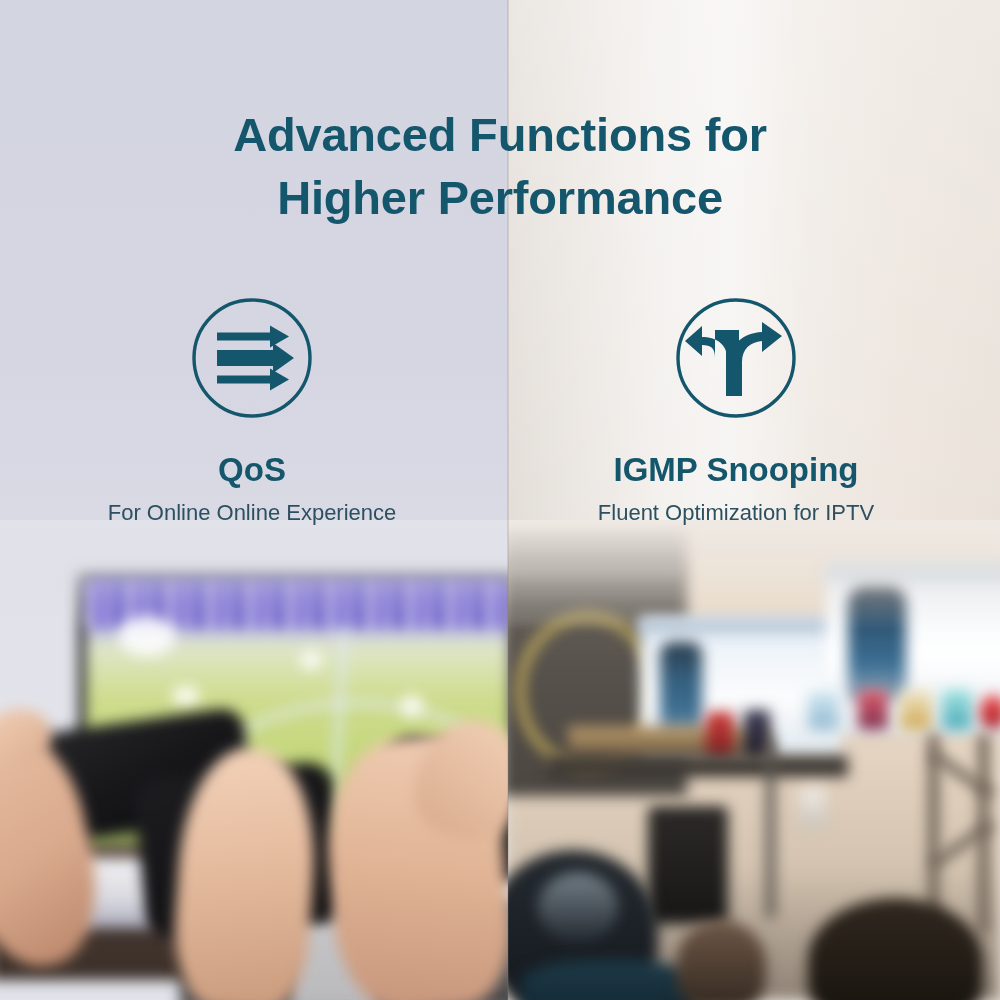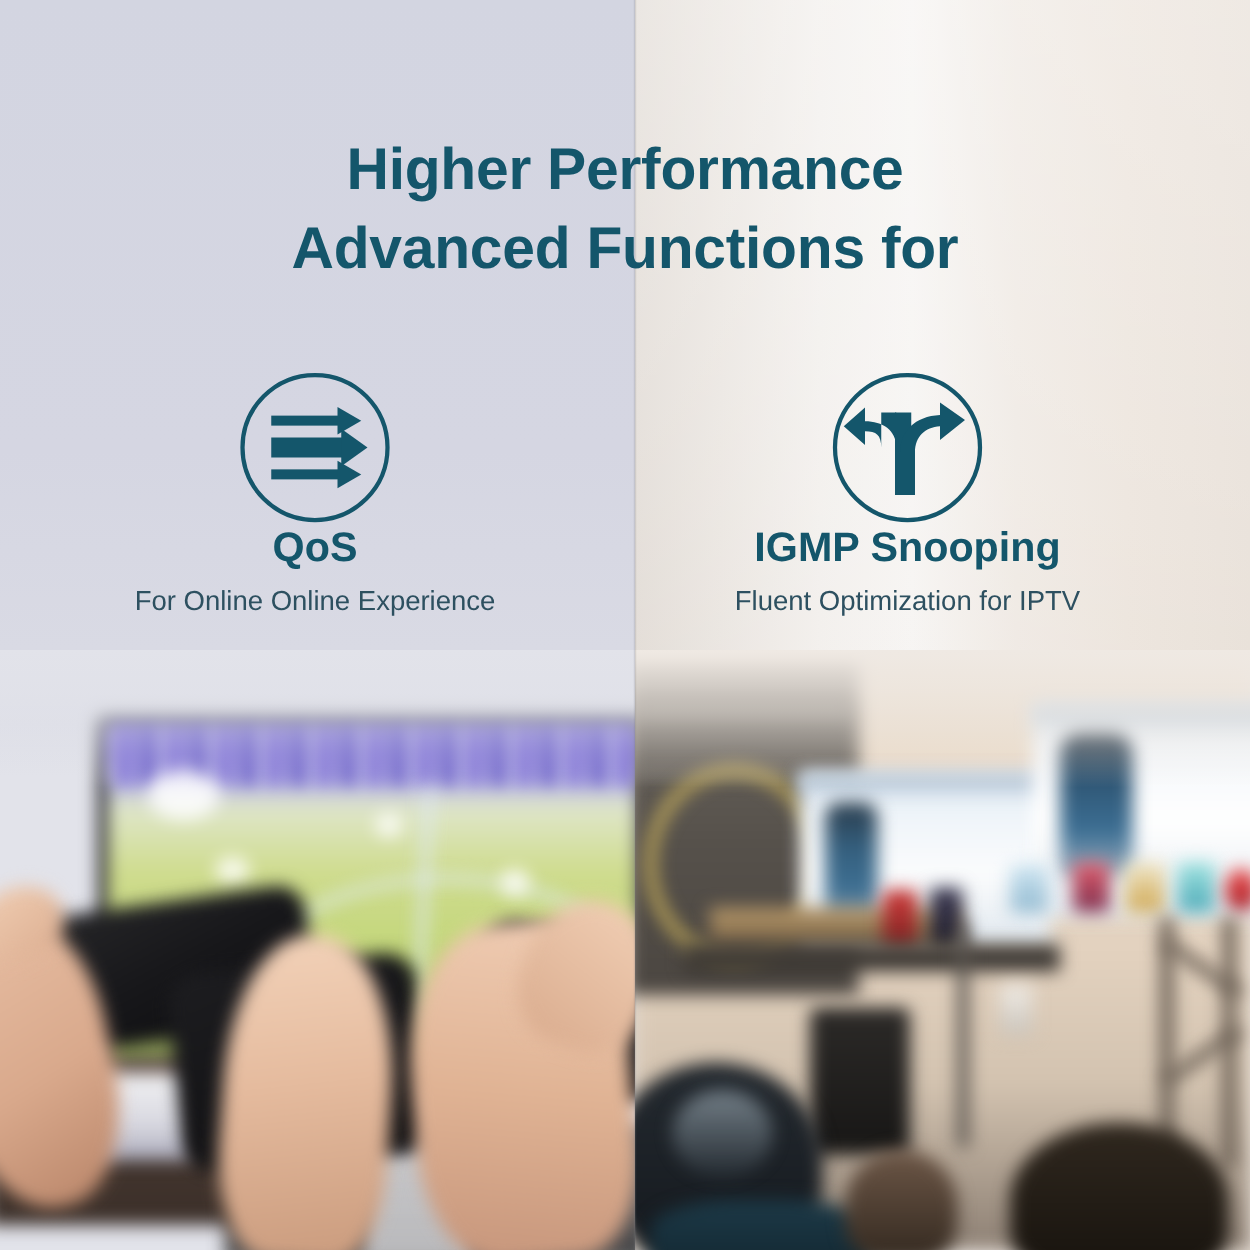--- a/index.html
+++ b/index.html
@@ -351,29 +351,30 @@
   }
   #headline .hl-line { display: block; }
 
   .feature {
     position: absolute;
     top: 296px;
     width: 500px;
     text-align: center;
   }
   #feature-qos { left: 2px; }
-  #feature-igmp { left: 476px; }
+  #feature-igmp { left: 486px; }
 
   .feature-icon {
     width: 124px;
     height: 124px;
     margin: 0 auto;
     display: block;
   }
   .feature-title {
+    margin-top: 32px;
     color: #14566b;
     font-size: 33px;
     font-weight: 700;
     line-height: 1.1;
   }
   .feature-sub {
     margin-top: 12px;
     color: #2d5060;
     font-size: 22px;
     font-weight: 400;
@@ -449,22 +450,22 @@
     <div class="ph" id="pr-head2"></div>
     <div class="ph" id="pr-head3"></div>
     <div class="photo-fade"></div>
   </div>
 
   <div id="seam"></div>
 
   <div id="content">
 
     <div id="headline">
+      <span class="hl-line">Advanced Functions for</span>
       <span class="hl-line">Higher Performance</span>
-      <span class="hl-line">Advanced Functions for</span>
     </div>
 
     <div class="feature" id="feature-qos">
       <svg class="feature-icon" viewBox="0 0 124 124">
         <circle cx="62" cy="62" r="58" fill="none" stroke="#14566b" stroke-width="3.4"></circle>
 
         <rect x="27" y="36.5" width="58" height="8" fill="#14566b"></rect>
         <polygon points="80,29.5 99,40.5 80,51.5" fill="#14566b"></polygon>
 
         <rect x="27" y="54" width="61" height="16" fill="#14566b"></rect>

